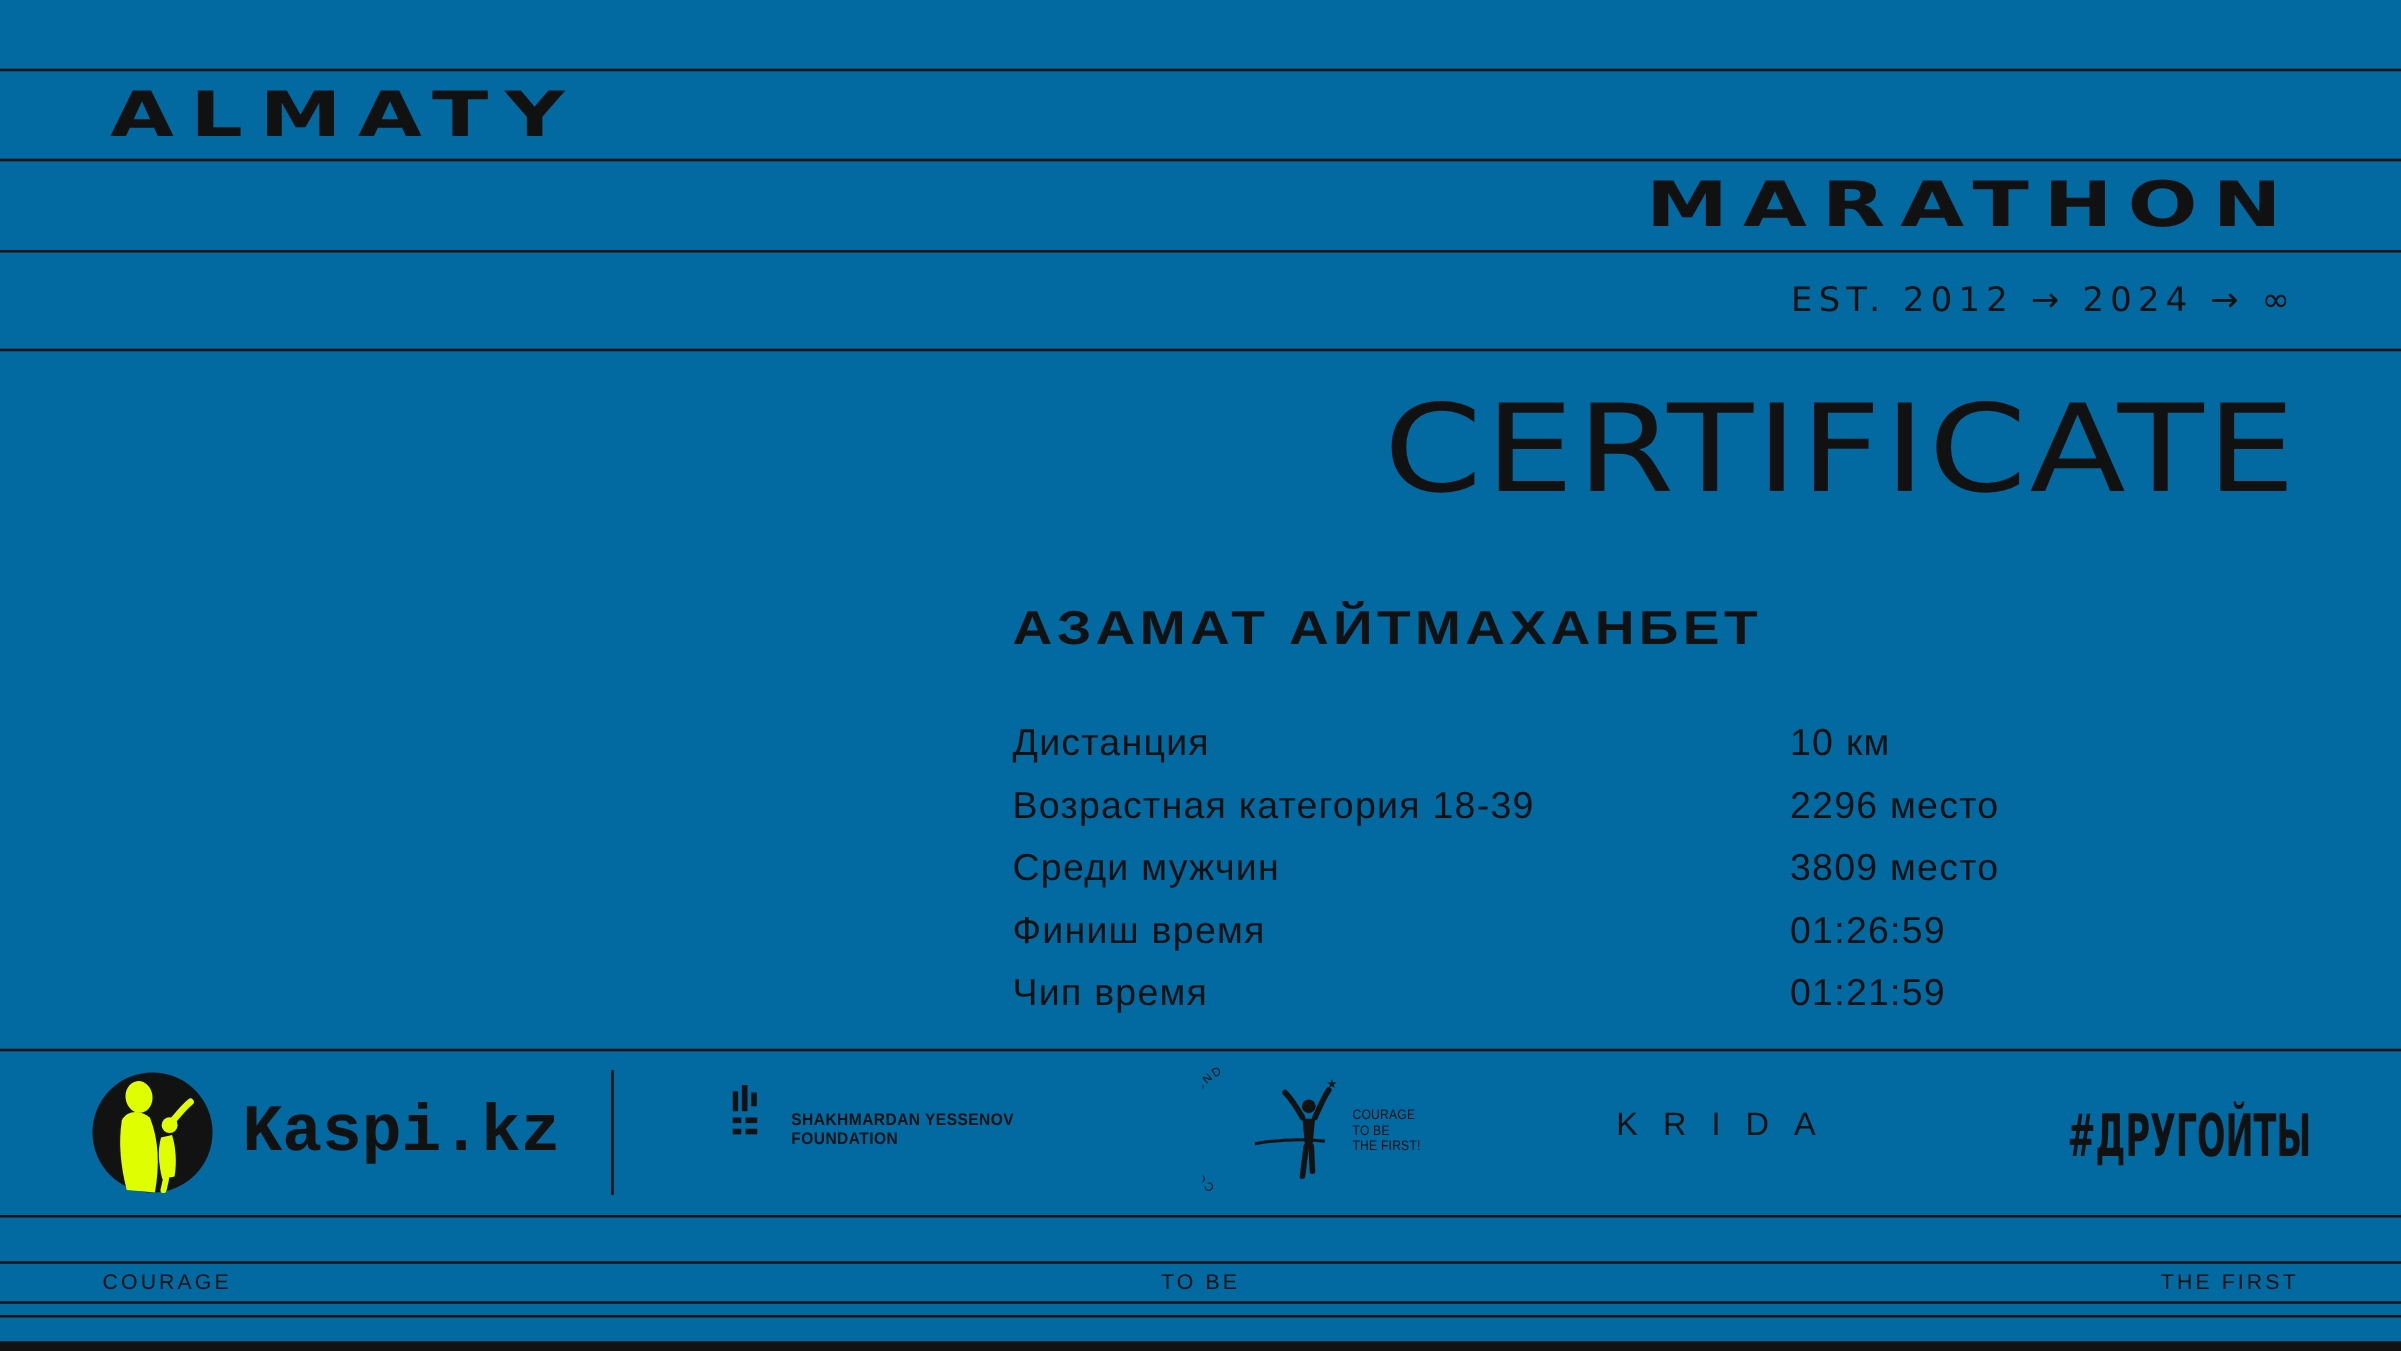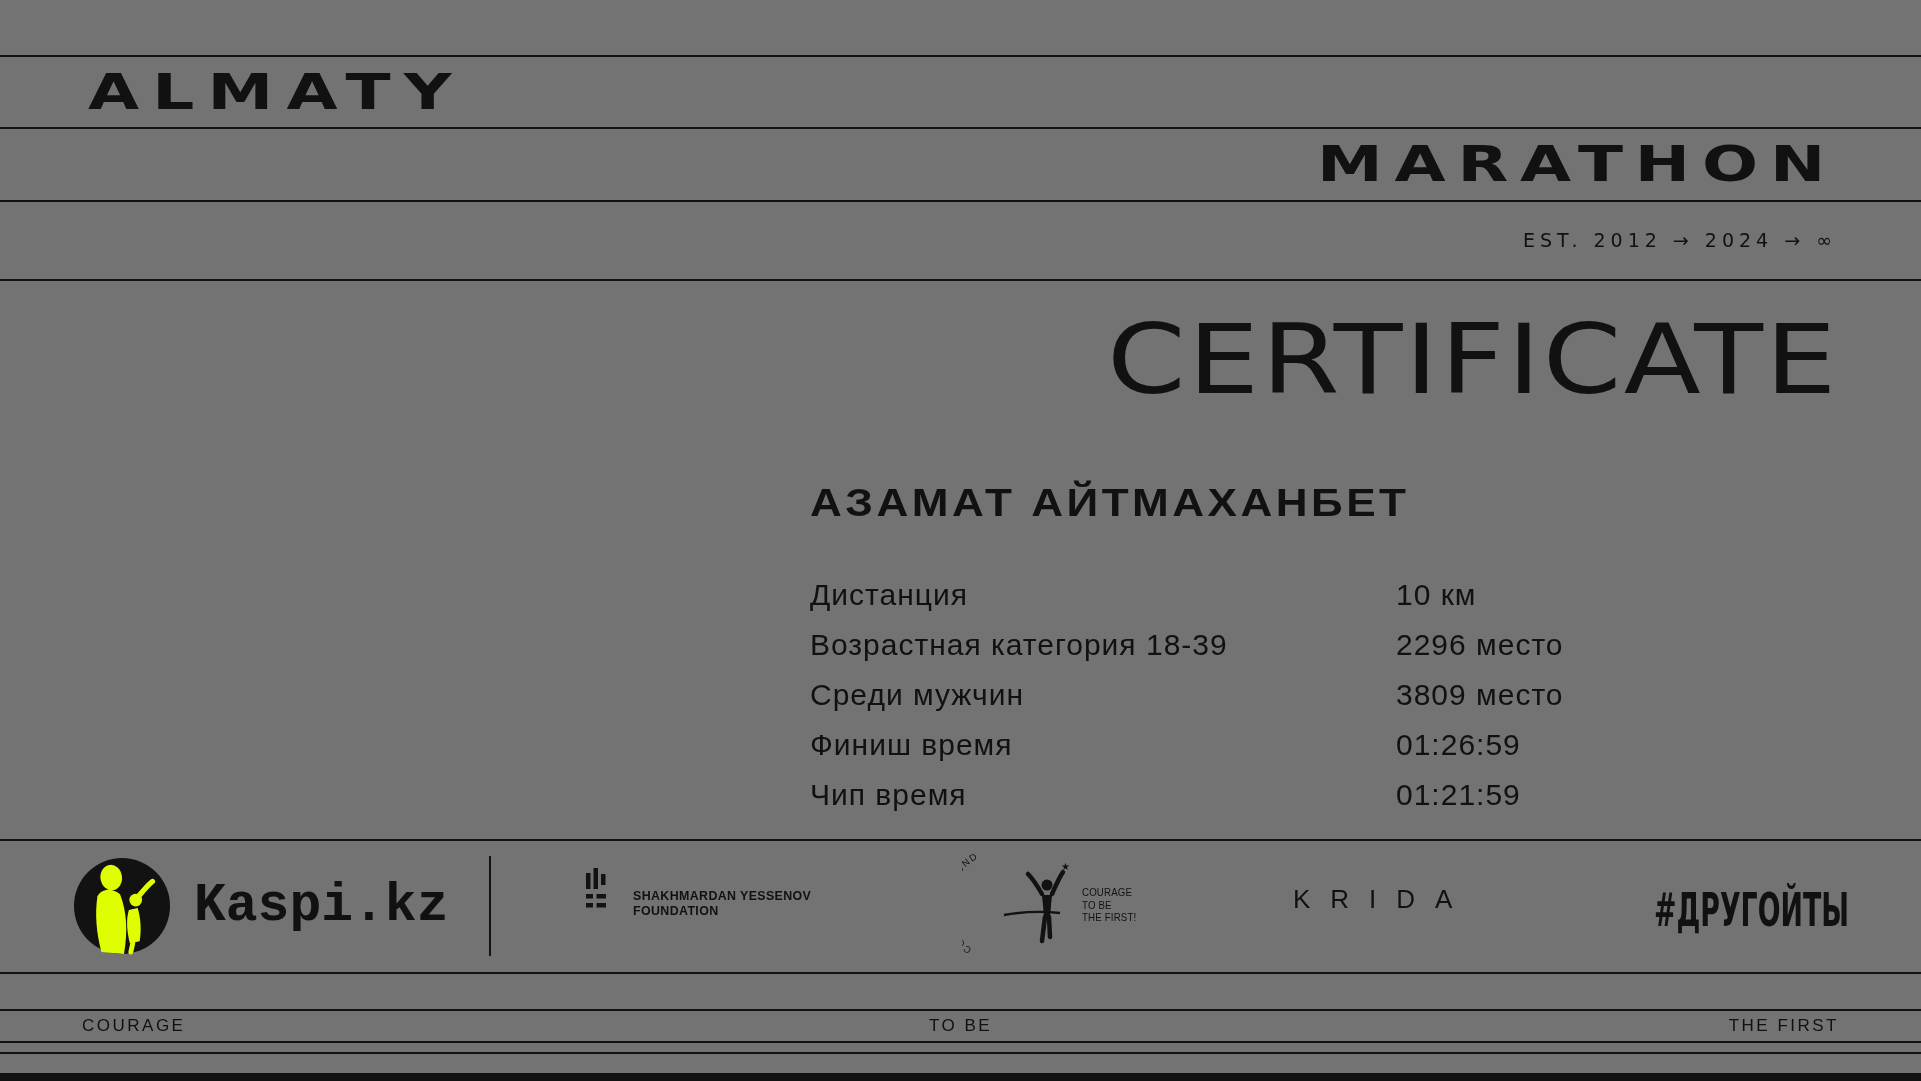--- a/index.html
+++ b/index.html
@@ -1,40 +1,40 @@
 <!DOCTYPE html>
 <html><head>
 <meta charset="utf-8">
 <style>
   html,body{margin:0;padding:0;background:#888;}
   .stage{
     position:relative;width:1921px;height:1081px;overflow:hidden;
-    background:#737373;color:#111;
+    background:#0369a1;color:#111;
     font-family:"Liberation Sans",sans-serif;
   }
   .rule{position:absolute;left:0;width:100%;height:2px;background:#121212;}
   .bottom-bar{position:absolute;left:0;width:100%;top:1073px;height:8px;background:#121212;}
 
   
   .display{font-family:"DejaVu Sans",sans-serif;font-weight:700;white-space:nowrap;}
   .almaty{position:absolute;left:88px;top:56px;height:72px;line-height:72px;
     font-size:50px;letter-spacing:10px;transform:scaleX(1.32);transform-origin:left center;}
   .marathon{position:absolute;right:84px;top:128px;height:73px;line-height:73px;
     font-size:50px;letter-spacing:9px;transform:scaleX(1.32);transform-origin:right center;text-align:right;}
   .est{position:absolute;right:84px;top:201px;height:79px;line-height:79px;
-    font-family:"DejaVu Sans",sans-serif;font-weight:400;font-size:19px;letter-spacing:5px;white-space:nowrap;}
+    font-family:"DejaVu Sans",sans-serif;font-weight:400;font-size:27px;letter-spacing:5px;white-space:nowrap;}
   .cert-title{position:absolute;right:82px;top:308px;height:104px;line-height:104px;
     font-family:"DejaVu Sans",sans-serif;font-weight:400;font-size:97px;letter-spacing:2px;
     transform:scaleX(1.16);transform-origin:right center;white-space:nowrap;}
 
   .participant{position:absolute;left:810px;top:482px;font-weight:700;font-size:38px;
     letter-spacing:3px;transform:scaleX(1.16);transform-origin:left center;white-space:nowrap;}
 
   .results{position:absolute;left:810px;top:570px;width:900px;}
-  .results .row{display:flex;height:50px;line-height:50px;font-size:30px;letter-spacing:1px;}
+  .results .row{display:flex;height:50px;line-height:50px;font-size:30px;letter-spacing:1px;gap:36px;}
   .results .label{width:568px;}
   .results .value{flex:1;margin-left:18px;}
 
   
   .kaspi-logo{position:absolute;left:73px;top:857px;width:98px;height:98px;}
   .kaspi-word{position:absolute;left:194px;top:874px;height:64px;line-height:64px;
     font-family:Liberation Mono, monospace;font-weight:700;font-size:53px;white-space:nowrap;}
   .v-divider{position:absolute;left:489px;top:856px;width:2px;height:100px;background:#121212;}
   .yessenov-icon{position:absolute;left:586px;top:868px;width:20px;height:44px;}
   .yessenov-text{position:absolute;left:633px;top:889px;font-weight:700;font-size:13.5px;

